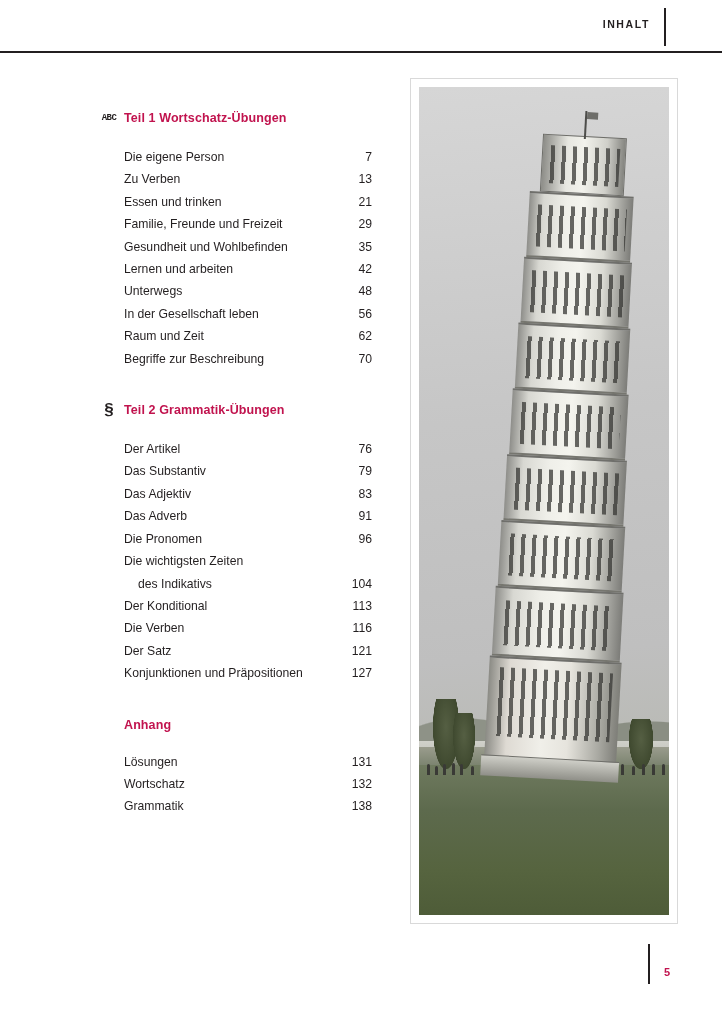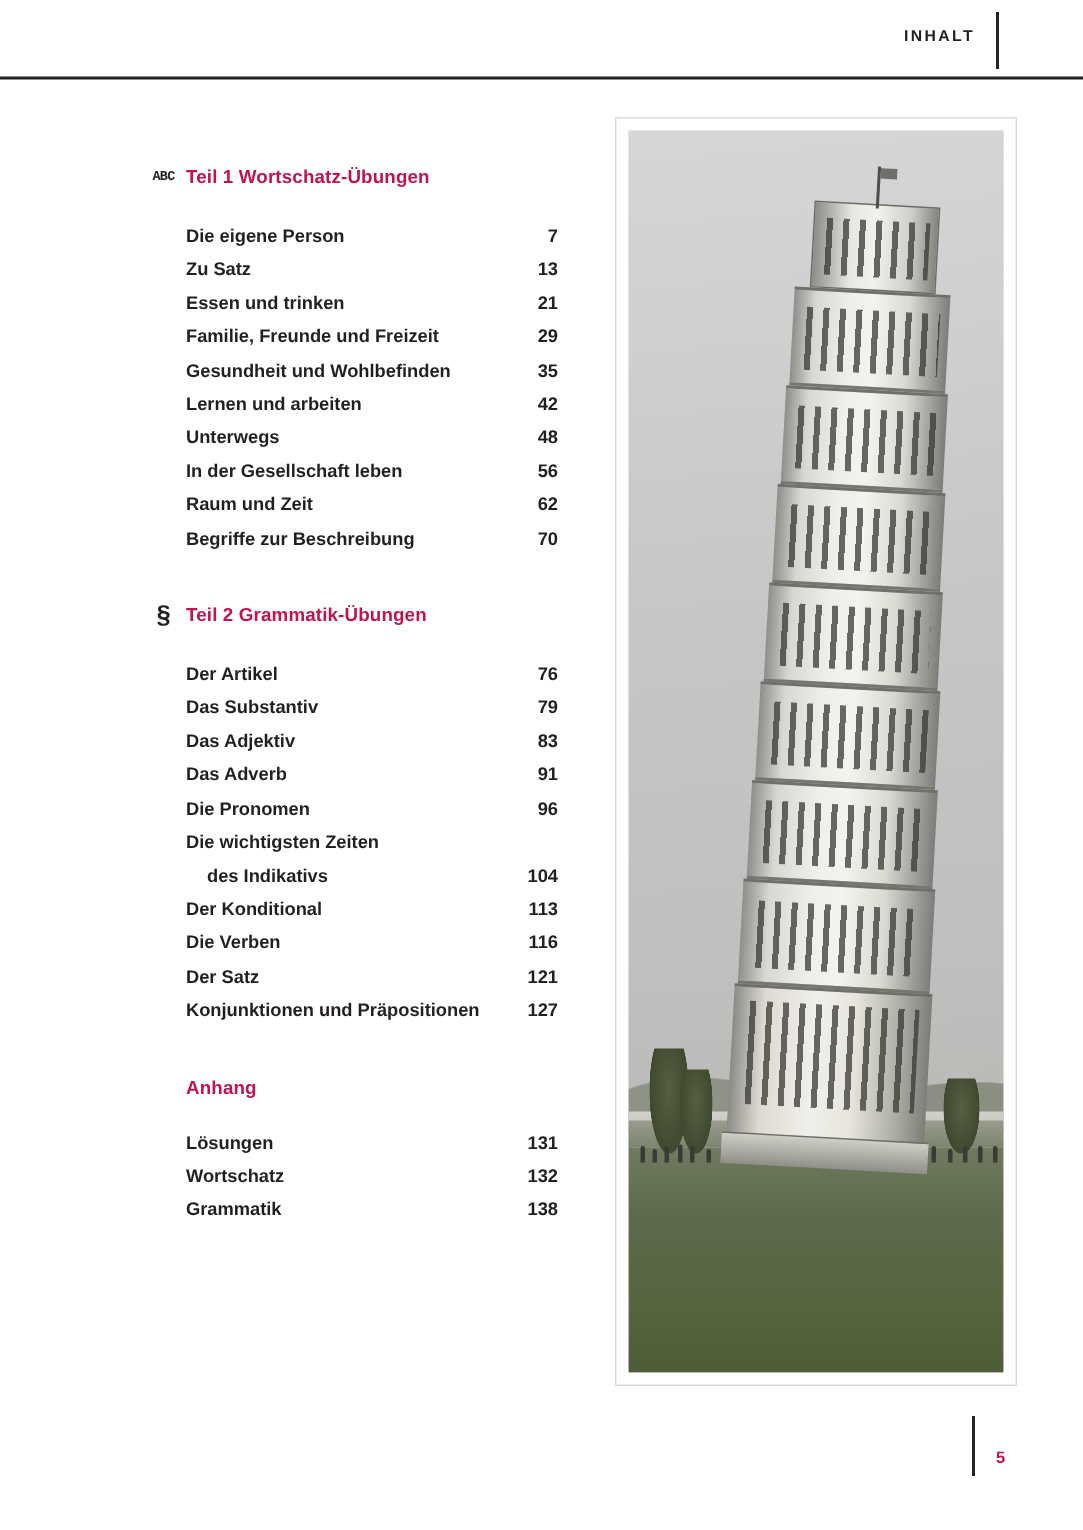--- a/index.html
+++ b/index.html
@@ -92,21 +92,20 @@
   }
   .sec-icon.para {
     font-size: 17px;
     font-weight: bold;
   }
 
   .toc-list {
     margin: 0 0 30px 0;
     padding: 0;
     list-style: none;
-    font-weight: bold;
   }
   .toc-row {
     display: flex;
     align-items: baseline;
     justify-content: space-between;
     font-size: 12.2px;
     line-height: 22.4px;
     color: #231f20;
   }
   .toc-row .entry {
@@ -318,21 +317,21 @@
   <div class="section-head">
     <span class="sec-icon abc">ABC</span>
     <span class="sec-title">Teil 1 Wortschatz-Übungen</span>
   </div>
   <ul class="toc-list">
     <li class="toc-row">
       <span class="entry">Die eigene Person</span>
       <span class="pagenum">7</span>
     </li>
     <li class="toc-row">
-      <span class="entry">Zu Satz</span>
+      <span class="entry">Zu Verben</span>
       <span class="pagenum">13</span>
     </li>
     <li class="toc-row">
       <span class="entry">Essen und trinken</span>
       <span class="pagenum">21</span>
     </li>
     <li class="toc-row">
       <span class="entry">Familie, Freunde und Freizeit</span>
       <span class="pagenum">29</span>
     </li>

